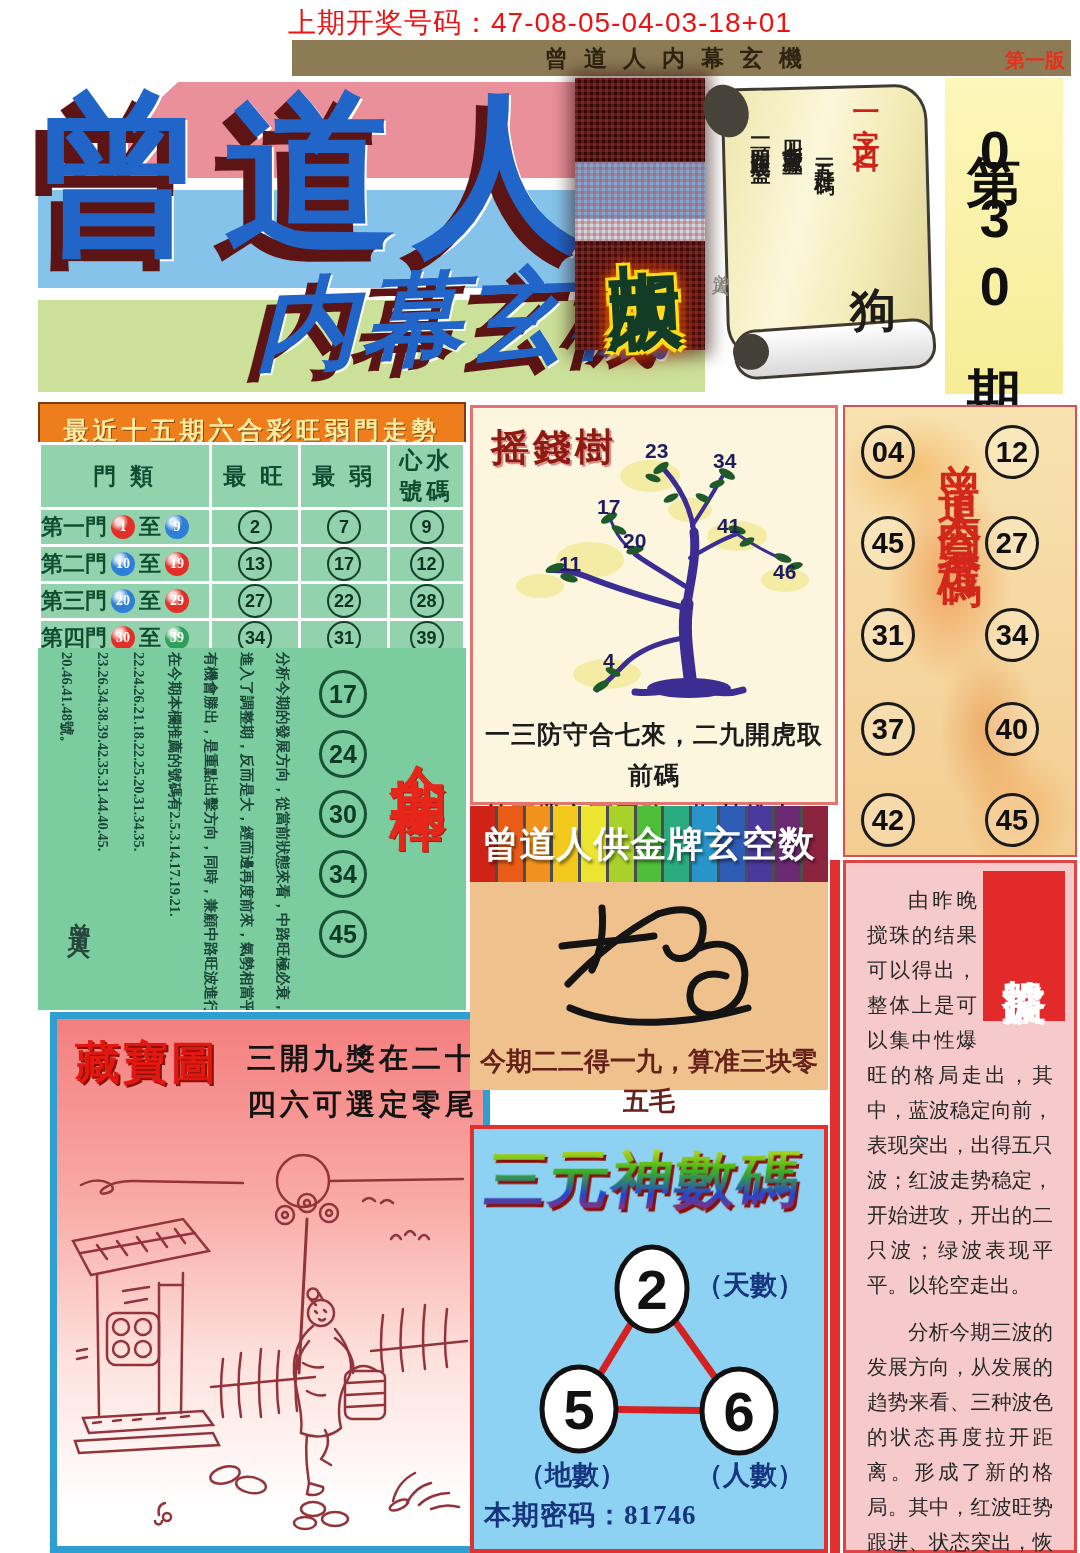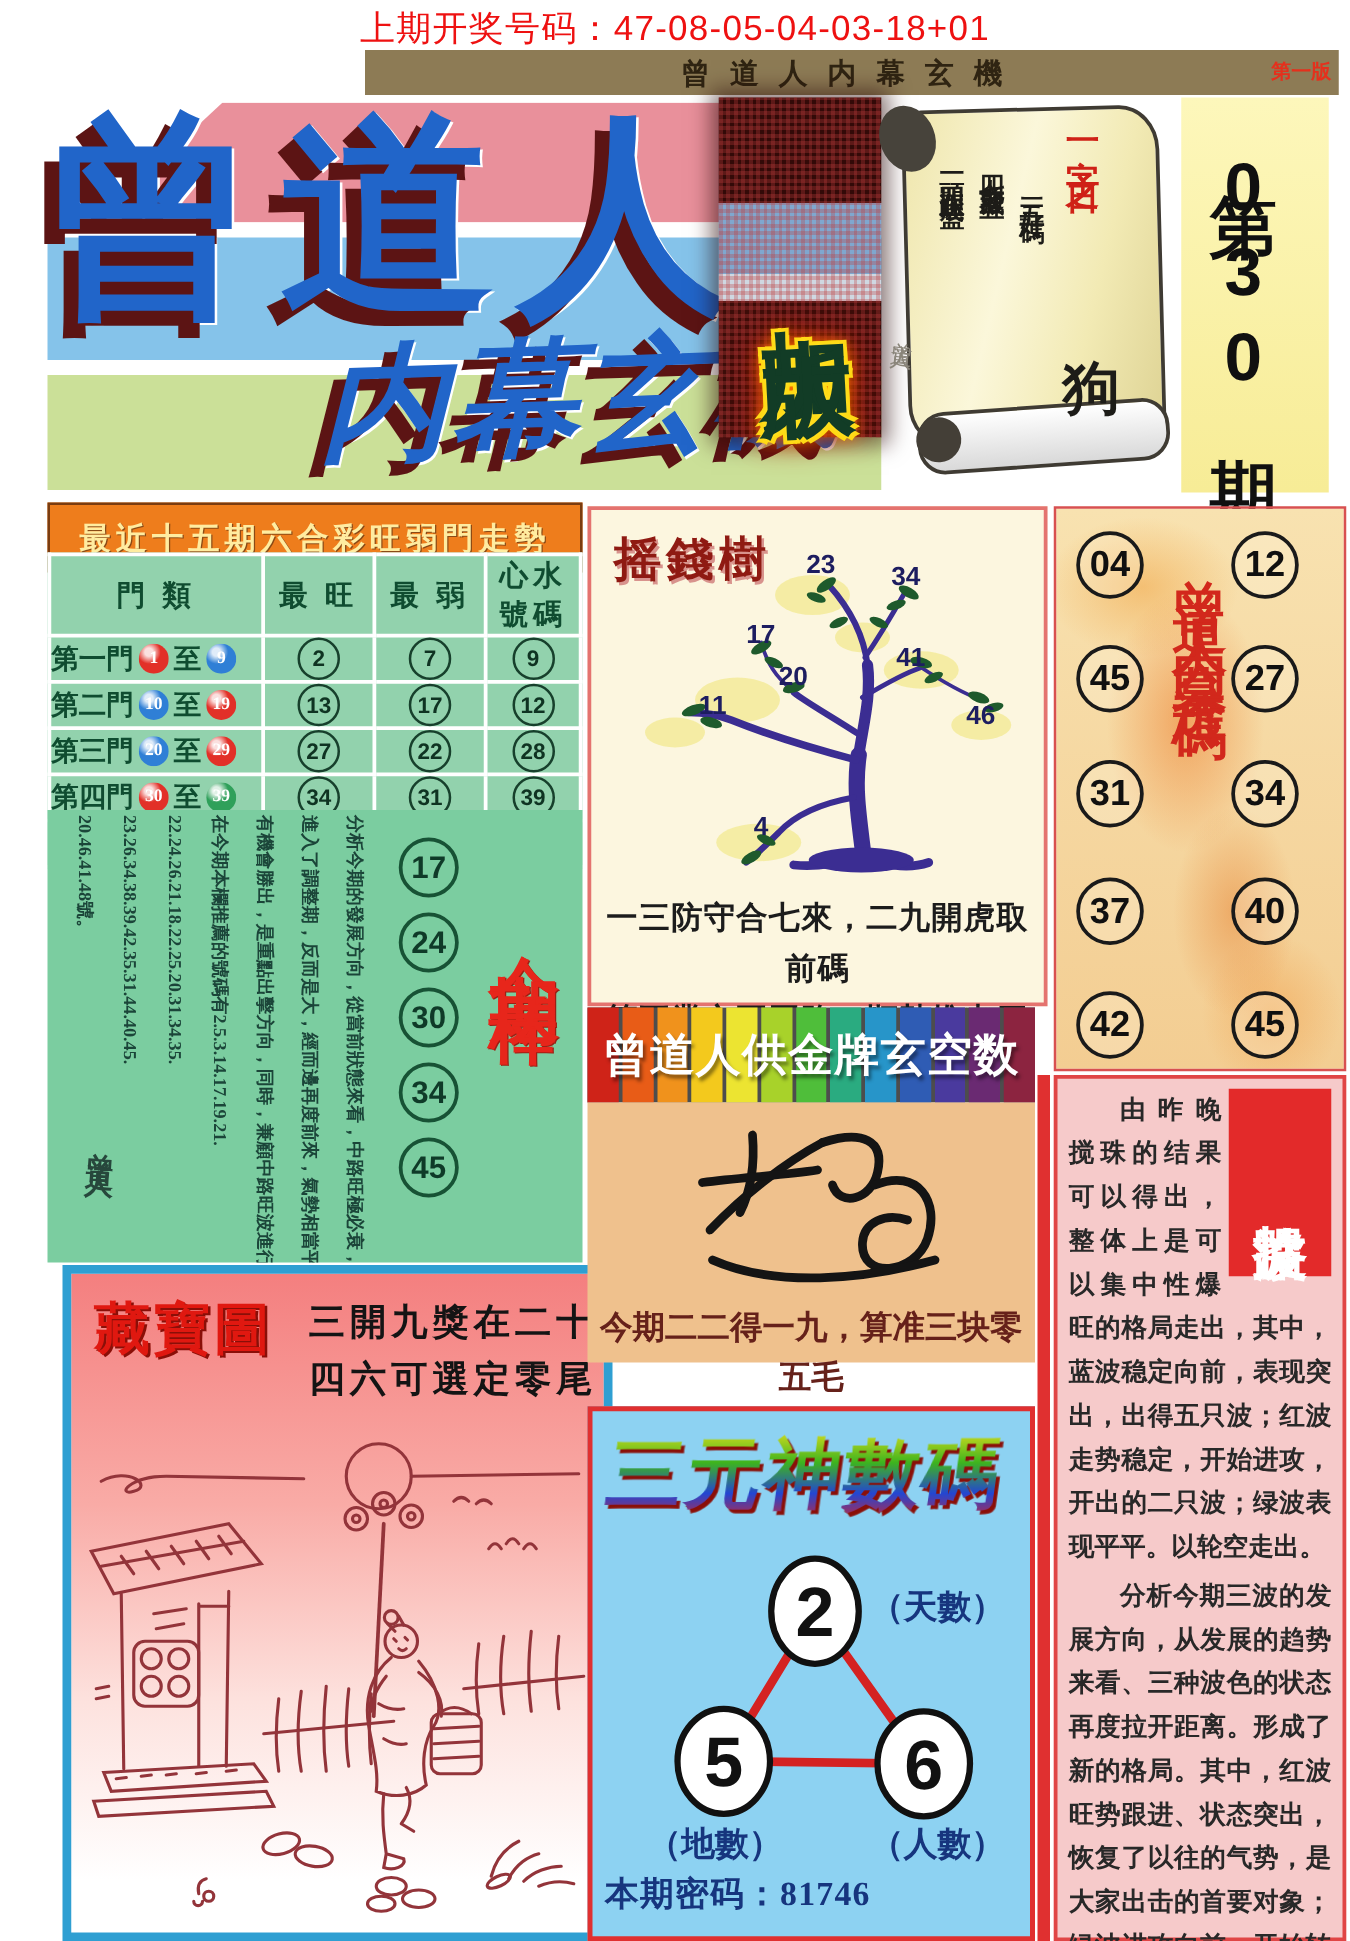--- a/index.html
+++ b/index.html
@@ -6,21 +6,21 @@
   .page{position:relative;width:1080px;height:1553px;background:#ffffff;margin:0 auto;overflow:hidden;
         font-family:"Liberation Sans",sans-serif;}
   .abs{position:absolute;}
   .vtext{writing-mode:vertical-rl;text-orientation:upright;}
 
   
   .headline{left:0;top:4px;width:100%;text-align:center;color:#ee1111;font-size:28px;font-weight:400;
             letter-spacing:1px;}
   .topbar{left:292px;top:40px;width:779px;height:36px;background:#8d7b55;display:flex;align-items:center;justify-content:center;}
   .topbar .t{color:#2f2412;font-size:23px;font-weight:700;letter-spacing:16px;font-family:"Liberation Serif",serif;}
-  .topbar .e{position:absolute;right:6px;top:7px;color:#e5301c;font-size:16px;font-weight:700;}
+  .topbar .e{position:absolute;right:6px;top:7px;color:#e5301c;font-size:20px;font-weight:700;}
 
   
   .band{position:absolute;left:38px;width:667px;}
   .band.pink{top:82px;height:96px;background:#e9909b;clip-path:polygon(21% 0,100% 0,100% 100%,5.5% 100%);}
   .band.blue{top:190px;height:98px;background:#85c3ea;}
   .band.green{top:300px;height:92px;background:#cbe098;}
   .main-title{left:34px;top:88px;width:640px;color:#2165c9;font-size:172px;line-height:1;font-weight:900;
               font-family:"Liberation Serif",serif;letter-spacing:18px;
               text-shadow:-12px 12px 0 #5c1414,2px 2px 0 #ffffff;}
   .sub-title{left:266px;top:268px;color:#2165c9;font-size:102px;line-height:1;font-weight:900;
@@ -138,21 +138,21 @@
   .syLabel{position:absolute;color:#16357e;font-size:27px;font-weight:900;font-family:"Liberation Serif",serif;}
   .syPass{position:absolute;left:10px;top:368px;color:#16357e;font-size:27px;font-weight:900;
           font-family:"Liberation Serif",serif;letter-spacing:1px;}
 
   
   .zhuobo{left:843px;top:860px;width:234px;height:693px;box-sizing:border-box;border:3px solid #e04545;
           background:#f6caca;padding:8px 9px;color:#282828;}
   .zbTitle{float:right;width:82px;height:150px;background:#e32a2a;margin:0 0 6px 6px;display:flex;align-items:center;
            justify-content:center;color:#ffffff;font-size:44px;font-weight:900;font-family:"Liberation Serif",serif;
            line-height:1.08;}
-  .zhuobo p{margin:0;text-indent:2em;font-family:"Liberation Serif",serif;font-size:20.5px;font-weight:700;
+  .zhuobo p{margin:12px;text-indent:2em;font-family:"Liberation Serif",serif;font-size:20.5px;font-weight:400;
             line-height:35px;text-align:justify;}
   .zhuobo p+p{margin-top:4px;}
 </style>
 </head>
 <body>
 
 <div class="page">
 
   <div class="abs headline">上期开奖号码：47-08-05-04-03-18+01</div>
 

